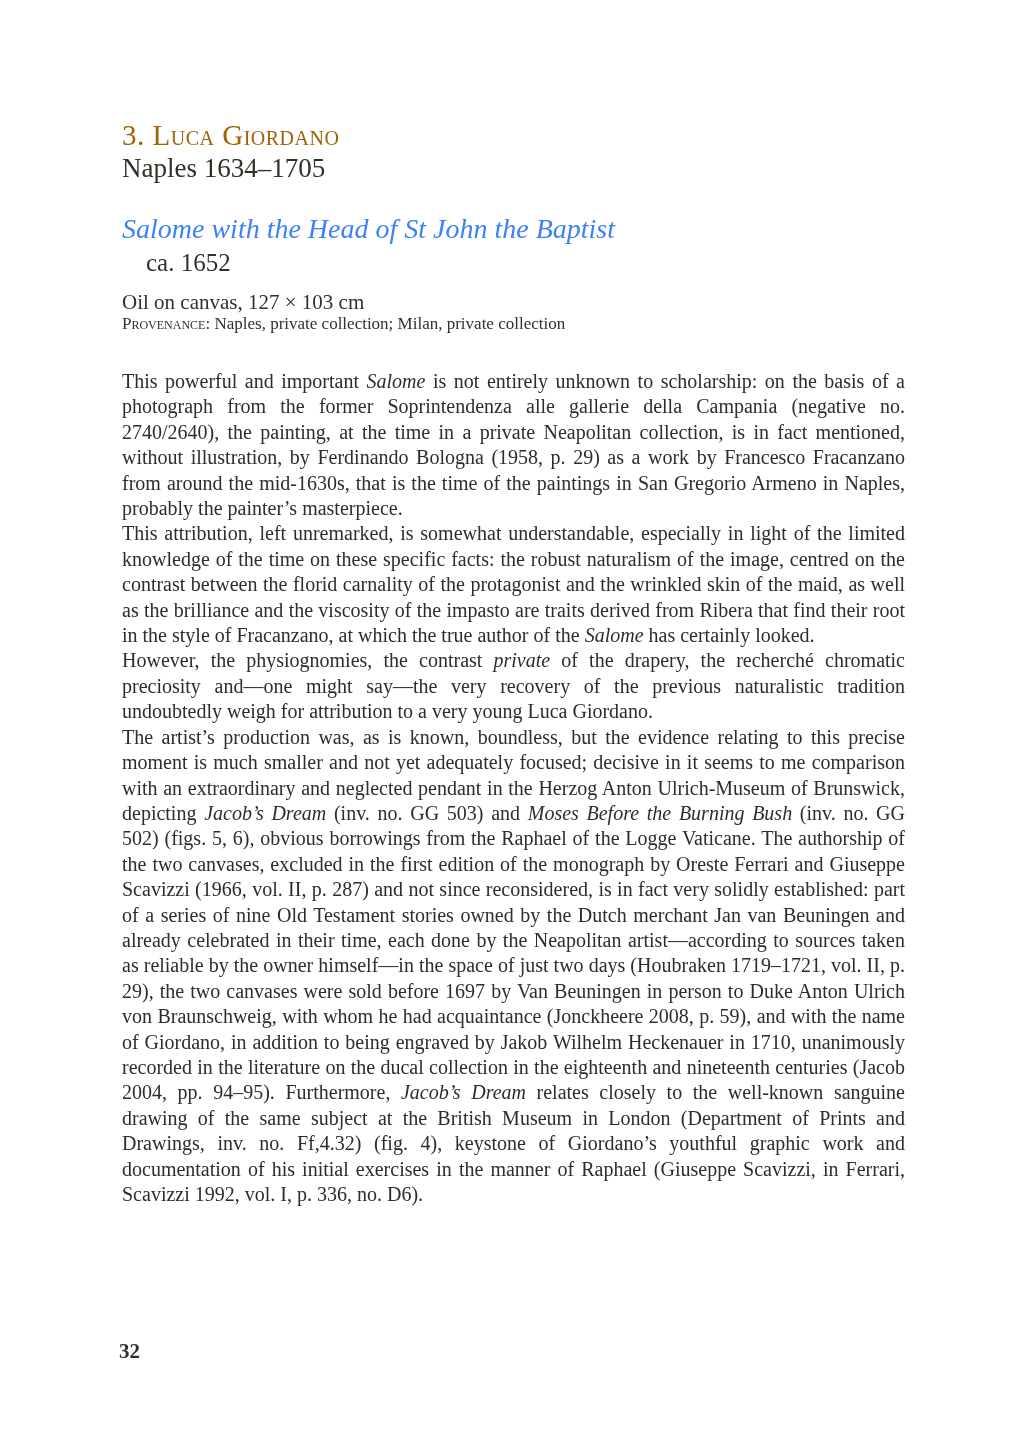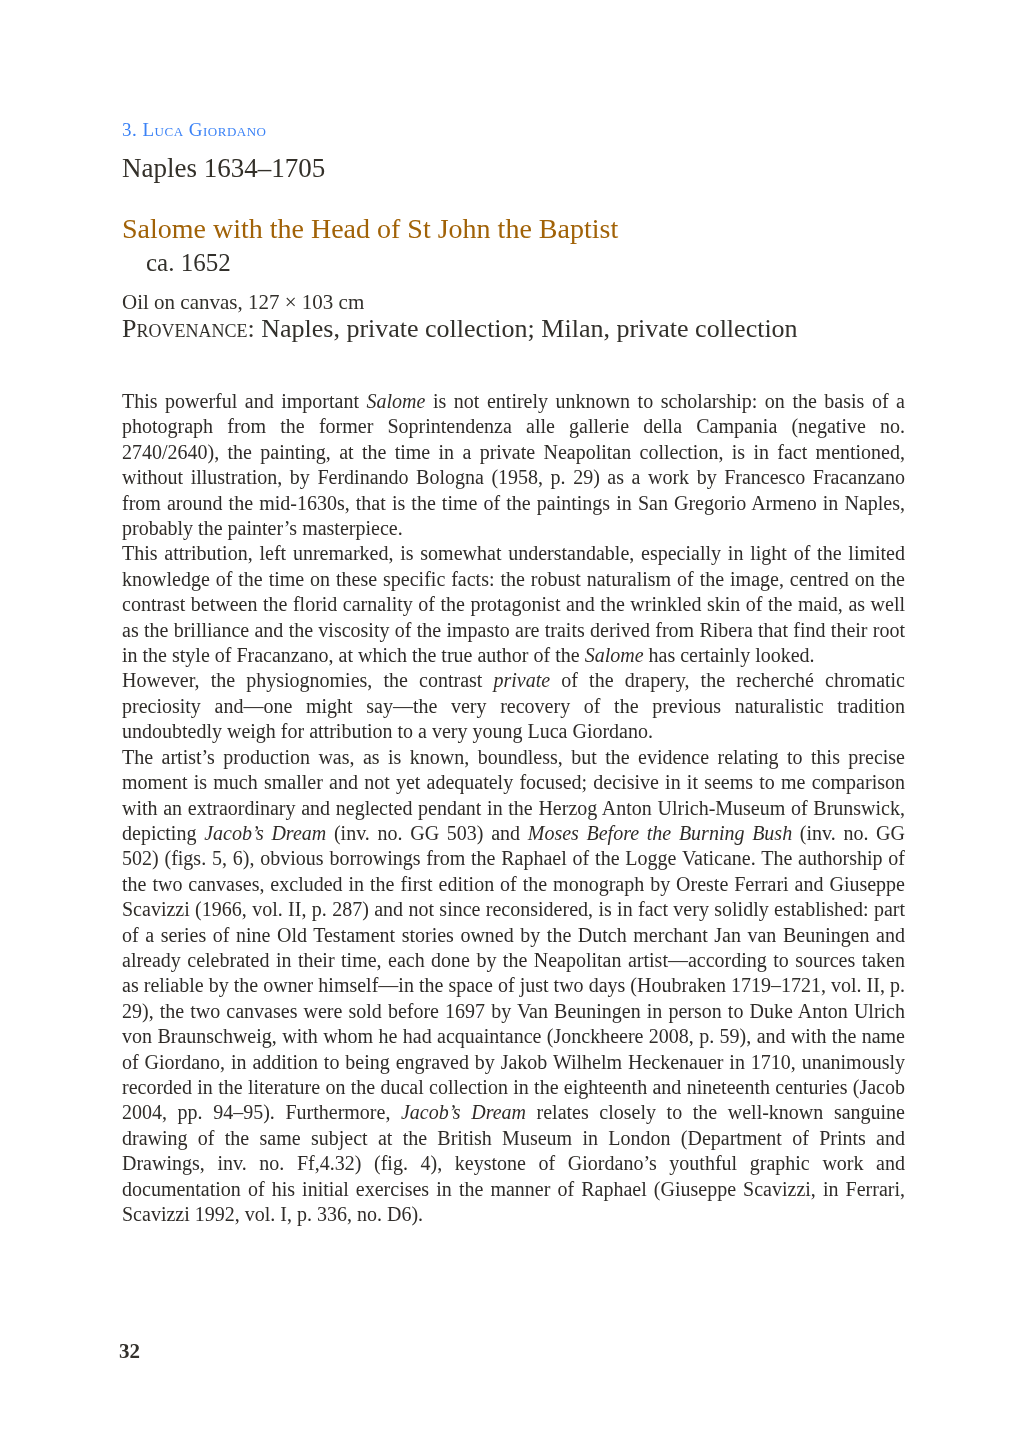--- a/index.html
+++ b/index.html
@@ -8,67 +8,67 @@
     width: 1024px;
     height: 1445px;
     background: #ffffff;
     font-family: "Liberation Serif", "DejaVu Serif", serif;
     color: #2f2c29;
     overflow: hidden;
   }
   .artist-heading {
     position: absolute;
     left: 122px; top: 119px;
-    font-size: 19px;
+    font-size: 29px;
     font-variant: small-caps;
     letter-spacing: 0.5px;
-    color: #3b82f6;
+    color: #a16207;
   }
   .artist-dates {
     position: absolute;
     left: 122px; top: 153px;
     font-size: 27px;
     color: #333029;
     text-align: center;
   }
   .work-title {
     position: absolute;
     left: 122px; top: 213px;
     font-size: 28px;
-    color: #a16207;
+    font-style: italic;
+    color: #3b82f6;
   }
   .work-date {
     position: absolute;
     left: 122px; top: 249px;
     font-size: 25px;
     color: #32302b;
     margin-left: 24px;
   }
   .medium {
     position: absolute;
     left: 122px; top: 290px;
     font-size: 21px;
     color: #32302b;
   }
   .provenance {
     position: absolute;
     left: 122px; top: 314px;
-    font-size: 26px;
+    font-size: 17px;
     color: #32302b;
   }
   .provenance .label { font-variant: small-caps; }
   .body-text {
     position: absolute;
     left: 122px; top: 369px;
     width: 783px;
     font-size: 20px;
     line-height: 25.4px;
     text-align: justify;
     color: #2f2c29;
-    margin-top: 20px;
   }
   .body-text p { margin: 0; }
   .body-text em { font-style: italic; }
   .page-number {
     position: absolute;
     left: 119px; top: 1339px;
     font-size: 21px;
     color: #32302b;
     font-weight: bold;
   }

